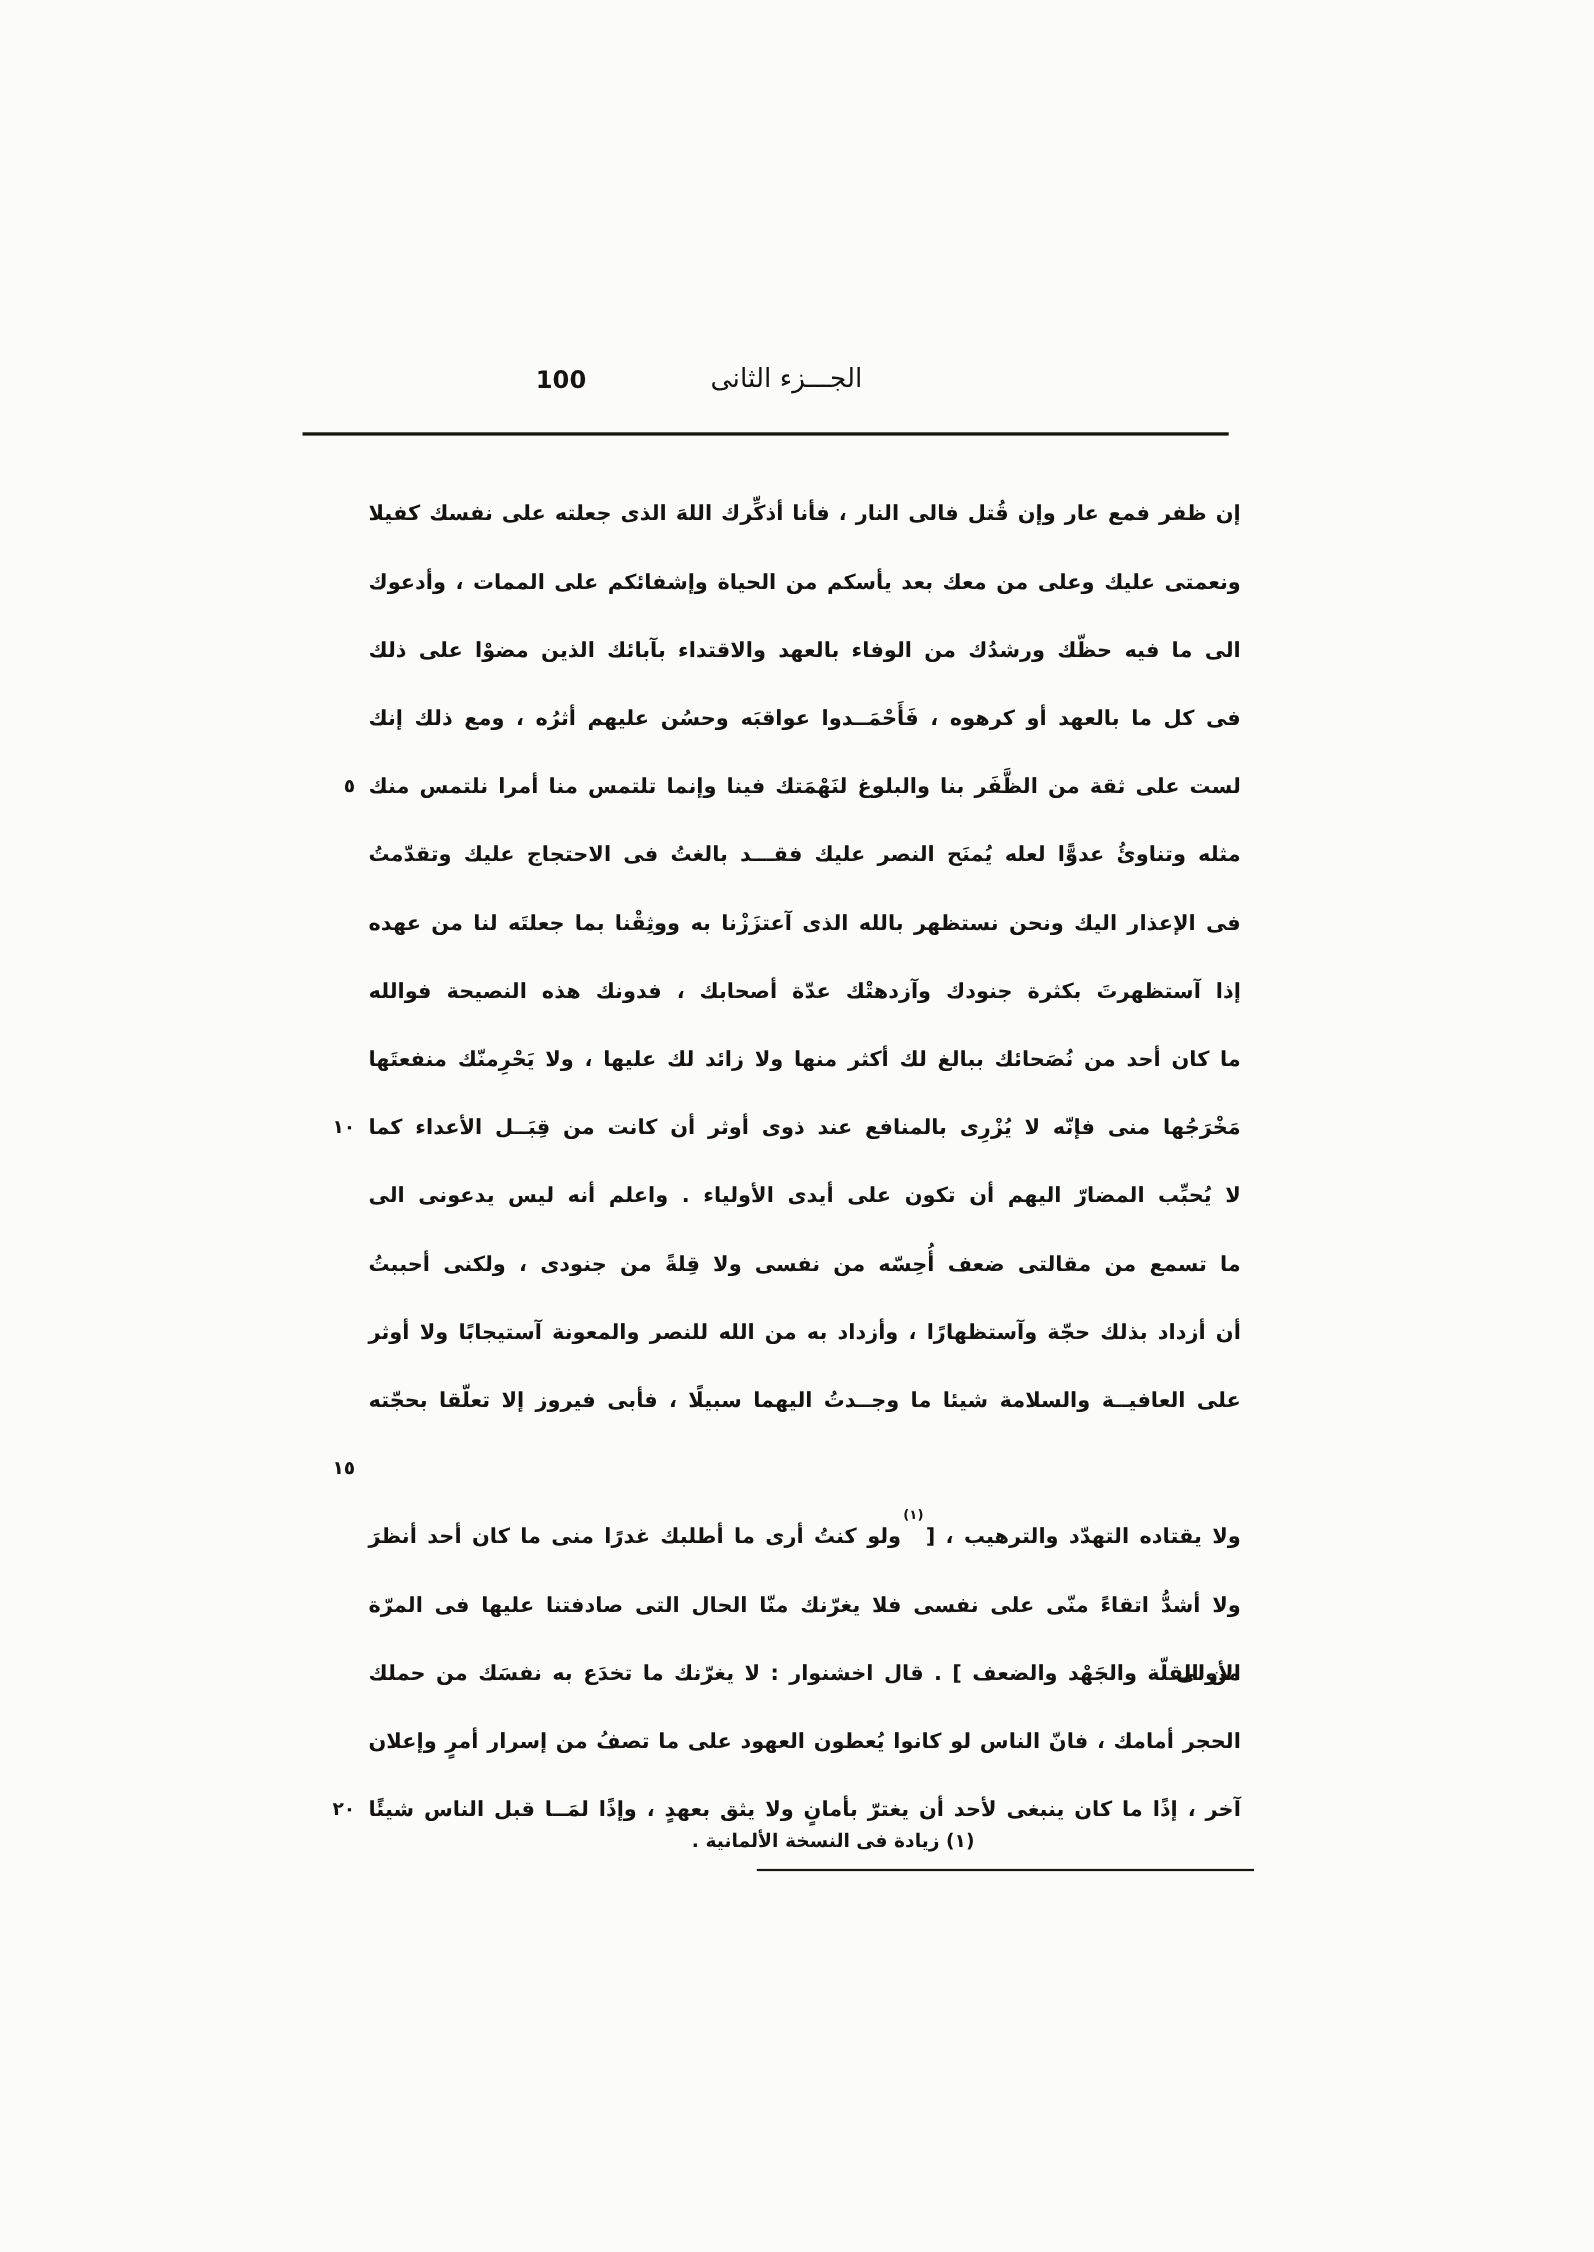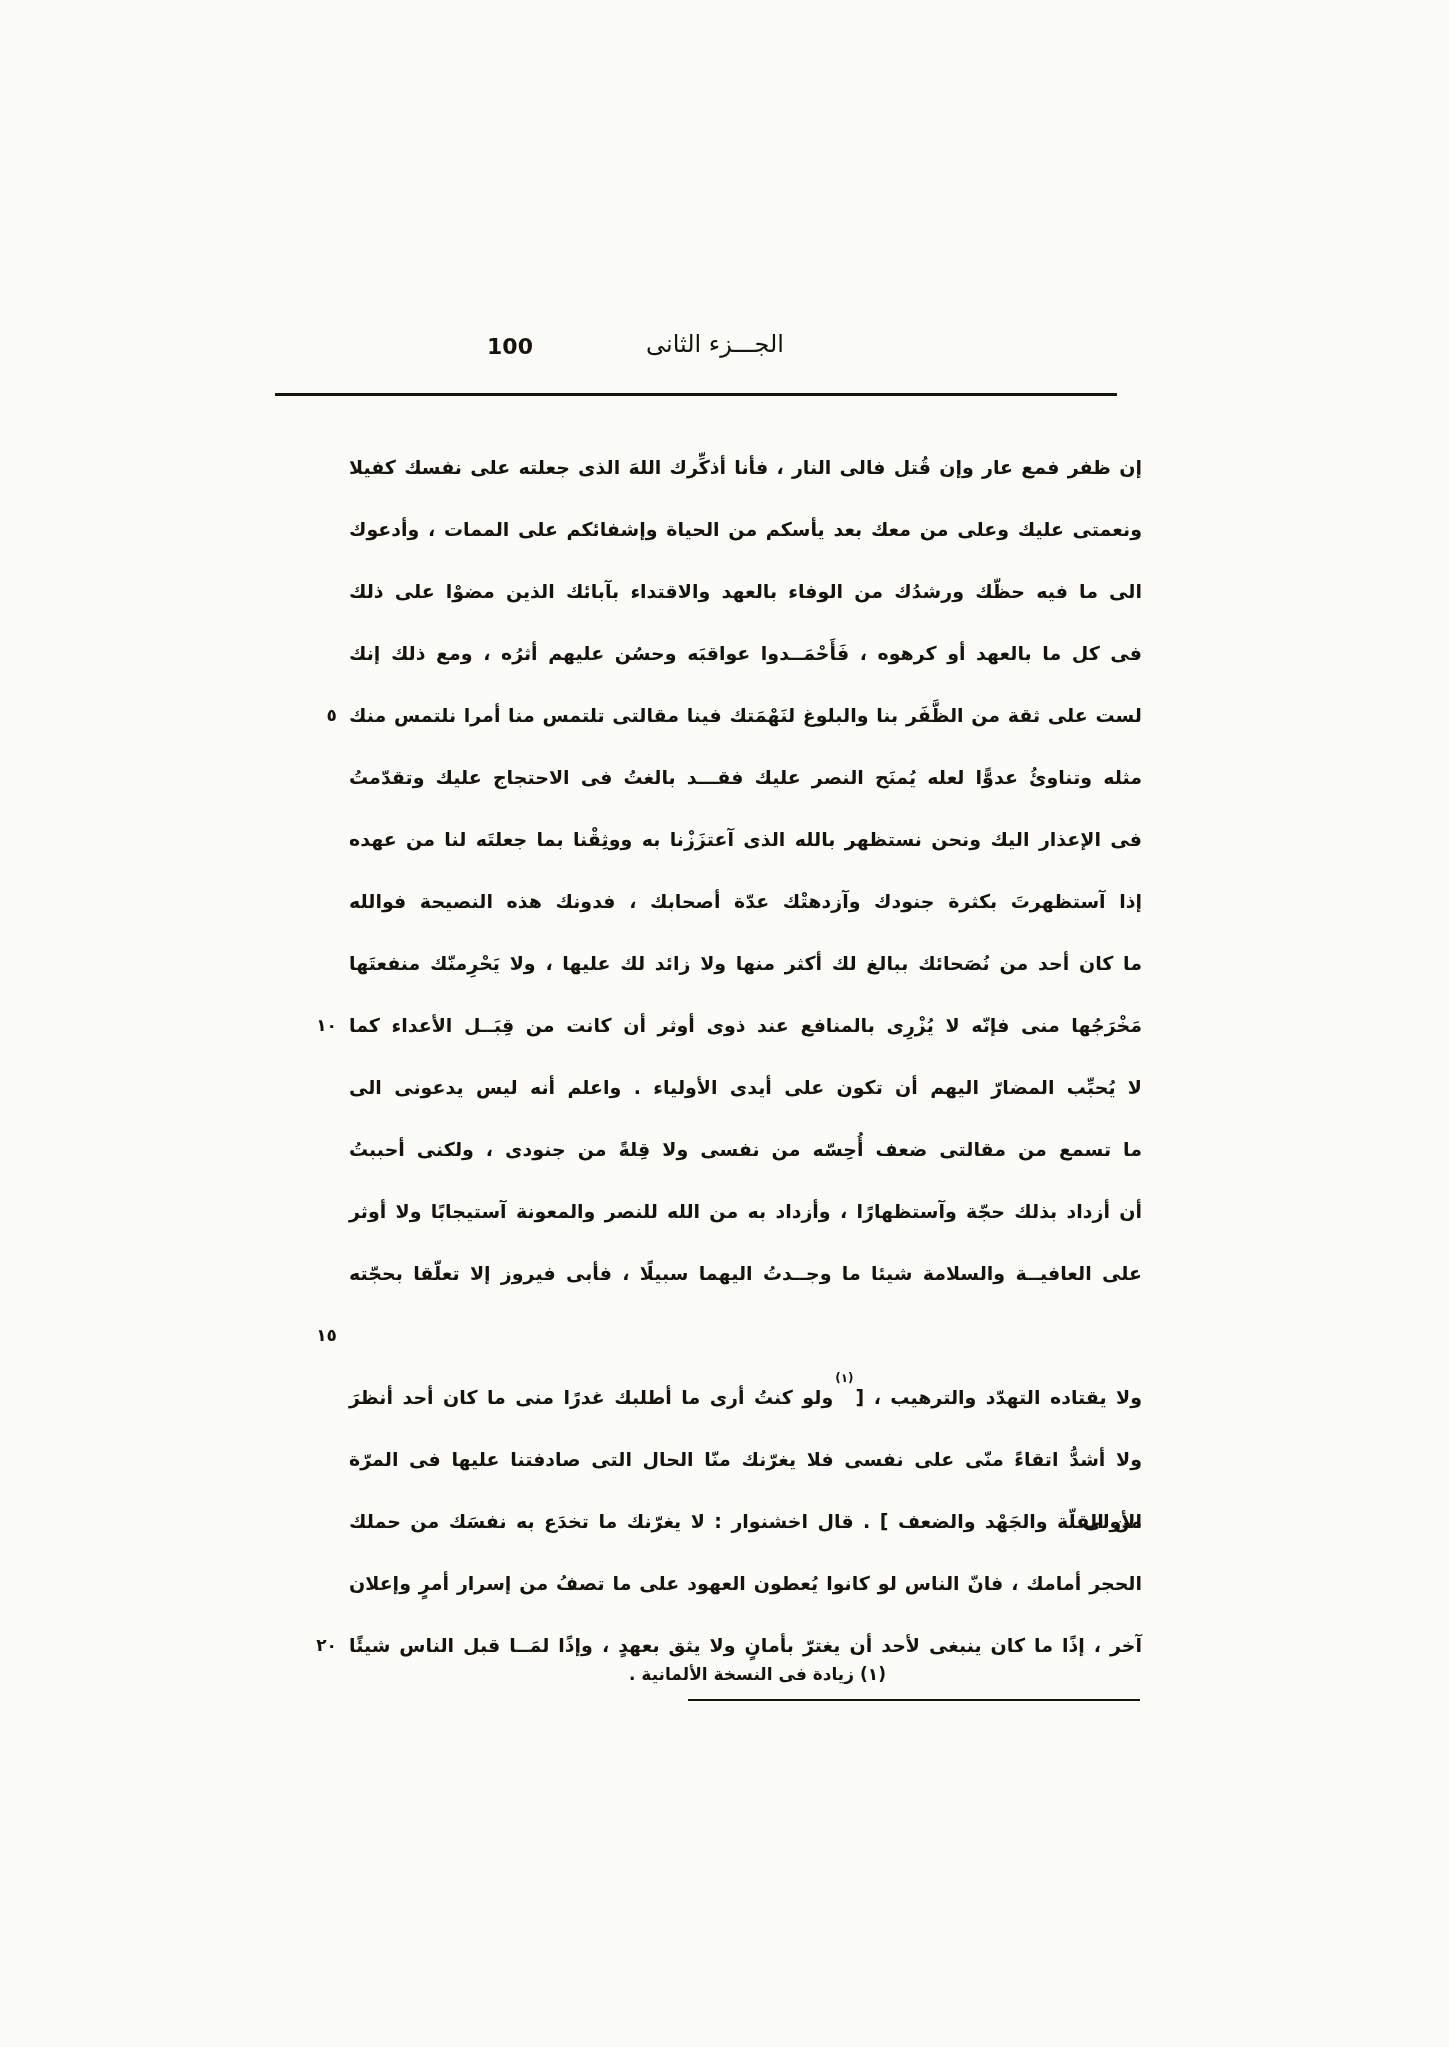--- a/index.html
+++ b/index.html
@@ -13,21 +13,21 @@
     text-align:center; font-size:22px; font-weight:bold; direction:rtl;
   }
   .hdr-title {
     position:absolute; top:330px; left:592px; width:246px;
     text-align:center; font-size:24px; font-weight:normal; direction:rtl;
   }
   .hdr-rule {
     position:absolute; top:393px; left:275px; width:842px; height:3px;
     background:#17140e;
   }
-  .text-block { position:absolute; top:436px; left:349px; width:793px; }
+  .text-block { position:absolute; top:436px; left:335px; width:793px; }
   .line {
     position:relative; height:62px; line-height:62px;
     direction:rtl; text-align:justify; text-align-last:justify;
     font-size:19px; font-weight:bold; white-space:normal;
   }
   .line-num {
     position:absolute; left:-50px; top:0; width:38px; height:62px;
     line-height:62px; text-align:center; font-size:17px; font-weight:bold;
   }
   .fn-ref {
@@ -54,21 +54,21 @@
 
   <div class="hdr-title">الجـــزء الثانى</div>
 
   <div class="hdr-rule"></div>
 
   <div class="text-block">
       <div class="line"><span>إن ظفر فمع عار وإن قُتل فالى النار ، فأنا أذكِّرك اللهَ الذى جعلته على نفسك كفيلا</span></div>
       <div class="line"><span>ونعمتى عليك وعلى من معك بعد يأسكم من الحياة وإشفائكم على الممات ، وأدعوك</span></div>
       <div class="line"><span>الى ما فيه حظّك ورشدُك من الوفاء بالعهد والاقتداء بآبائك الذين مضوْا على ذلك</span></div>
       <div class="line"><span>فى كل ما بالعهد أو كرهوه ، فَأَحْمَــدوا عواقبَه وحسُن عليهم أثرُه ، ومع ذلك إنك</span></div>
-      <div class="line"><span class="line-num">٥</span><span>لست على ثقة من الظَّفَر بنا والبلوغ لنَهْمَتك فينا مقالتى تلتمس منا أمرا نلتمس منك</span></div>
+      <div class="line"><span class="line-num">٥</span><span>لست على ثقة من الظَّفَر بنا والبلوغ لنَهْمَتك فينا وإنما تلتمس منا أمرا نلتمس منك</span></div>
       <div class="line"><span>مثله وتناوئُ عدوًّا لعله يُمنَح النصر عليك فقـــد بالغتُ فى الاحتجاج عليك وتقدّمتُ</span></div>
       <div class="line"><span>فى الإعذار اليك ونحن نستظهر بالله الذى آعتزَزْنا به ووثِقْنا بما جعلتَه لنا من عهده</span></div>
       <div class="line"><span>إذا آستظهرتَ بكثرة جنودك وآزدهتْك عدّة أصحابك ، فدونك هذه النصيحة فوالله</span></div>
       <div class="line"><span>ما كان أحد من نُصَحائك ببالغ لك أكثر منها ولا زائد لك عليها ، ولا يَحْرِمنّك منفعتَها</span></div>
       <div class="line"><span class="line-num">١٠</span><span>مَخْرَجُها منى فإنّه لا يُزْرِى بالمنافع عند ذوى أوثر أن كانت من قِبَــل الأعداء كما</span></div>
       <div class="line"><span>لا يُحبِّب المضارّ اليهم أن تكون على أيدى الأولياء . واعلم أنه ليس يدعونى الى</span></div>
       <div class="line"><span>ما تسمع من مقالتى ضعف أُحِسّه من نفسى ولا قِلةً من جنودى ، ولكنى أحببتُ</span></div>
       <div class="line"><span>أن أزداد بذلك حجّة وآستظهارًا ، وأزداد به من الله للنصر والمعونة آستيجابًا ولا أوثر</span></div>
       <div class="line"><span>على العافيــة والسلامة شيئا ما وجــدتُ اليهما سبيلًا ، فأبى فيروز إلا تعلّقا بحجّته</span></div>
       <div class="line"><span class="line-num">١٥</span></div>

